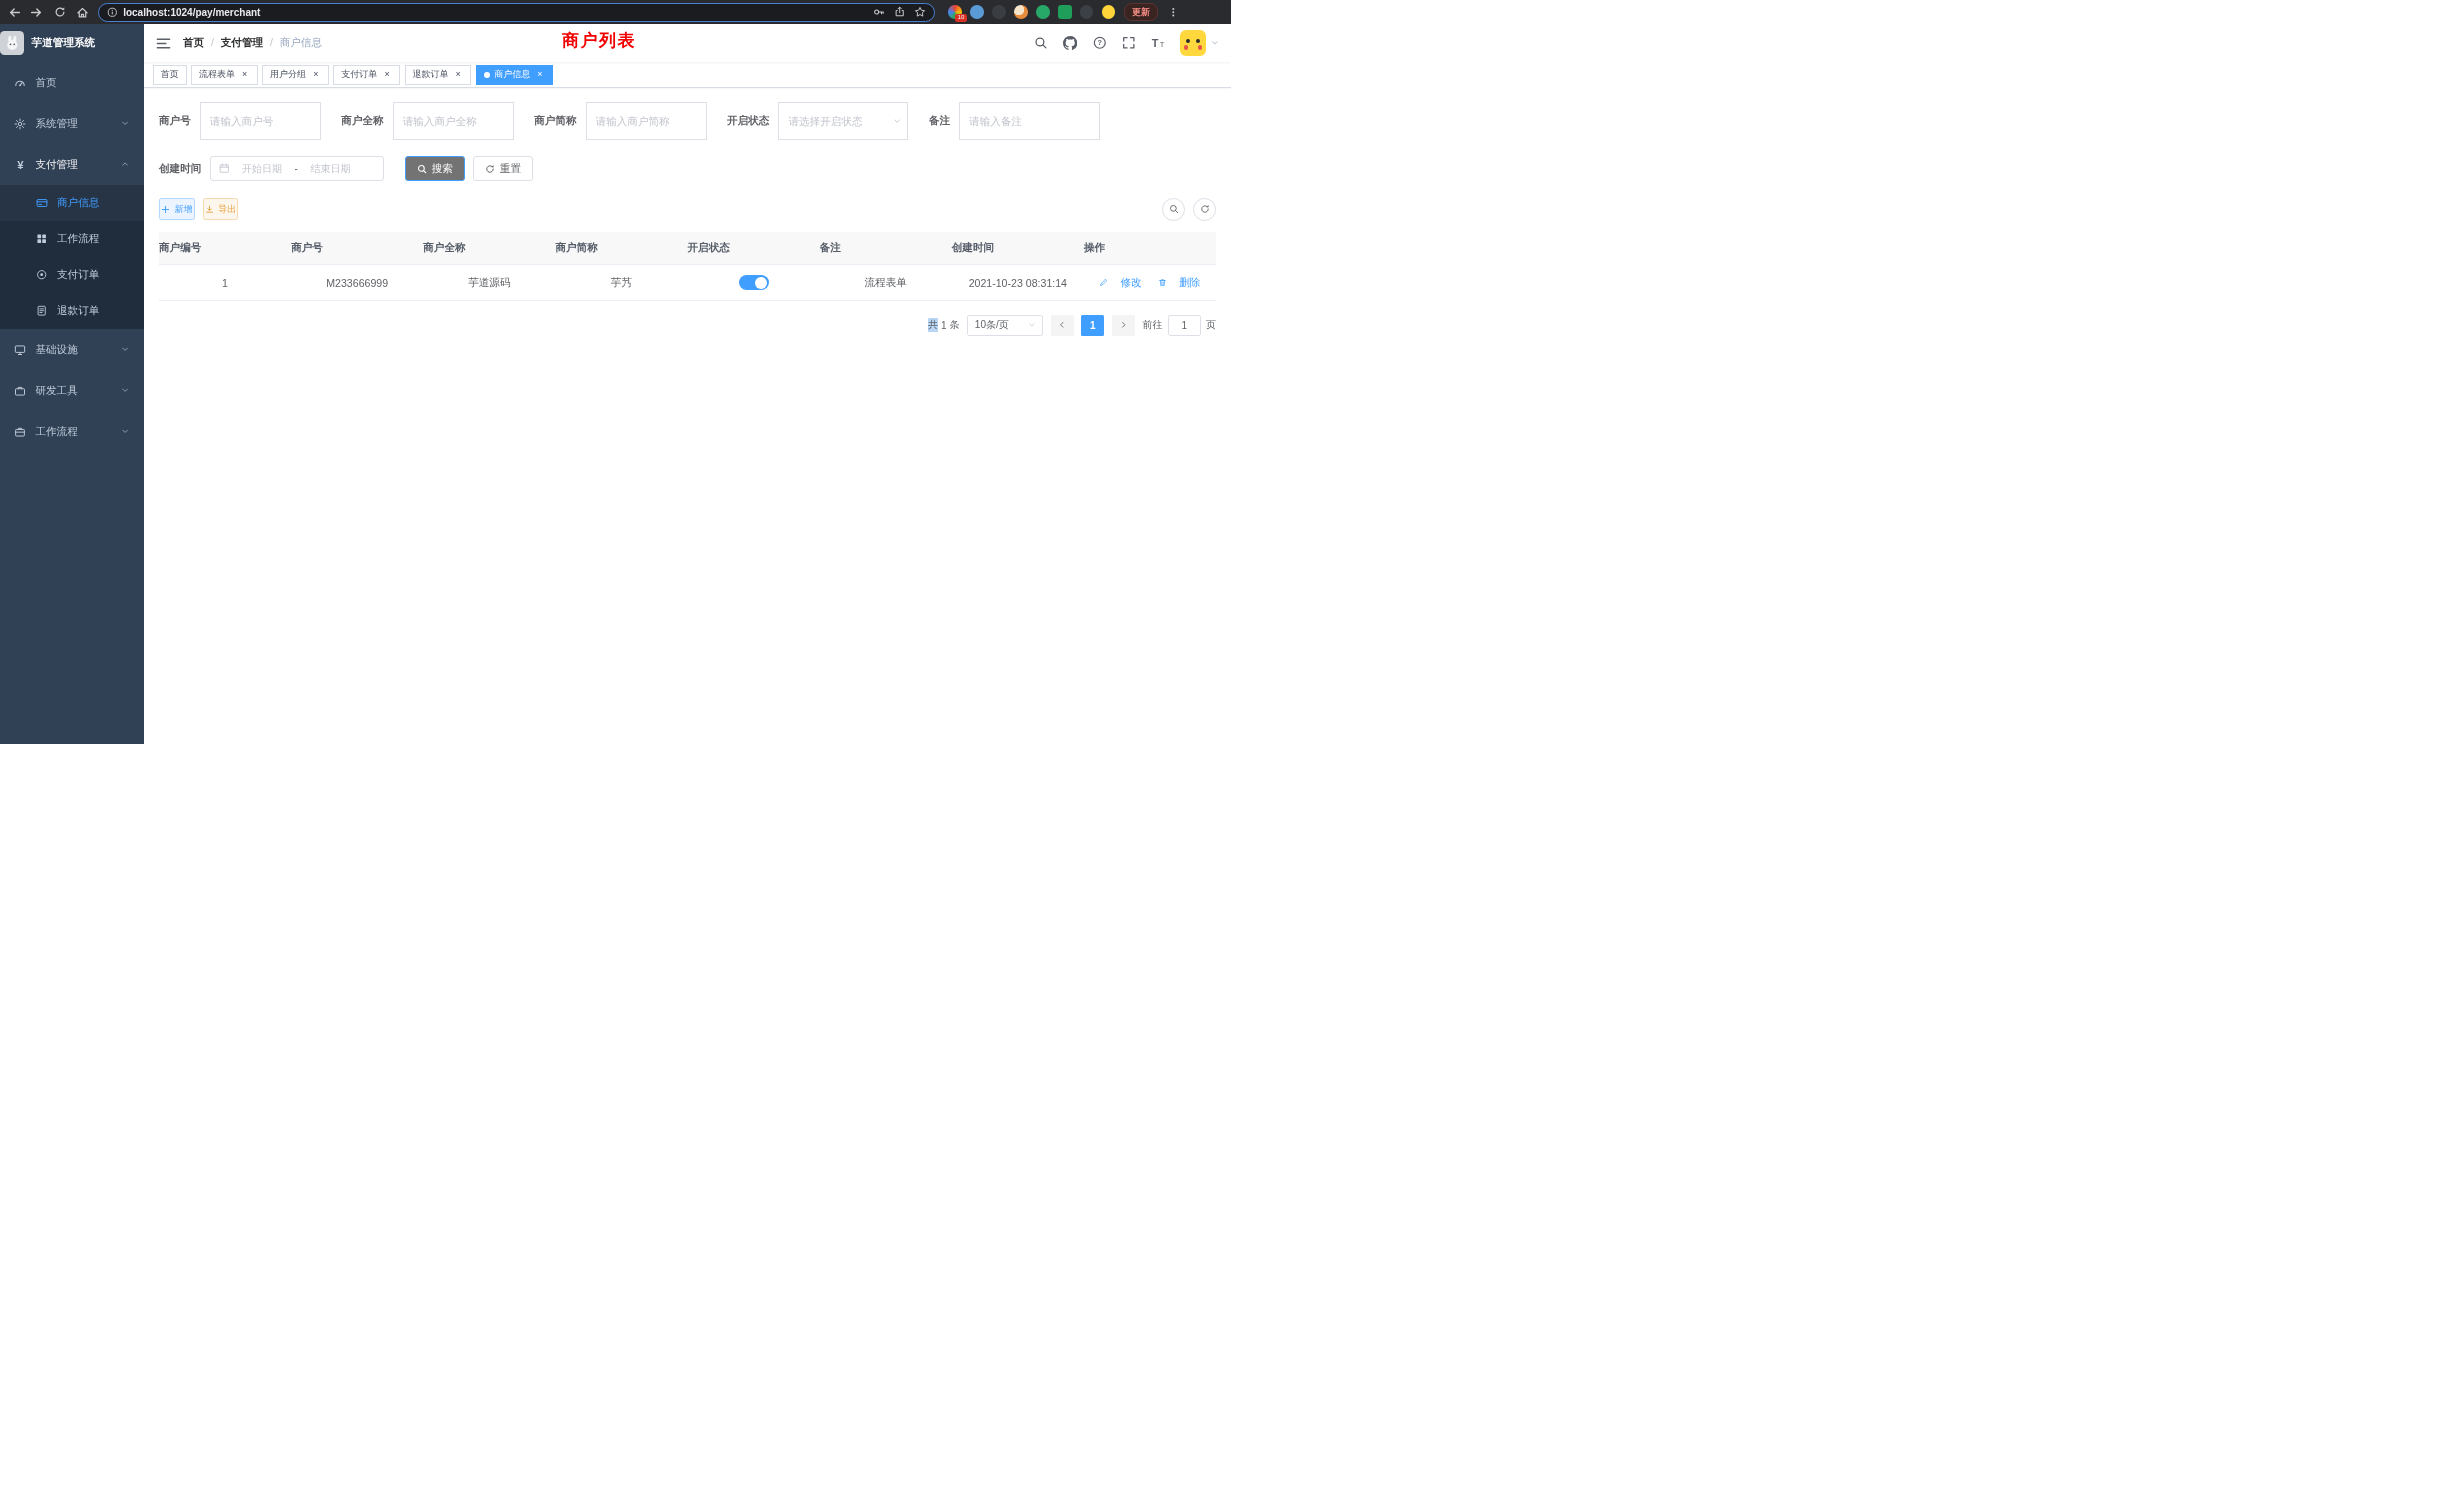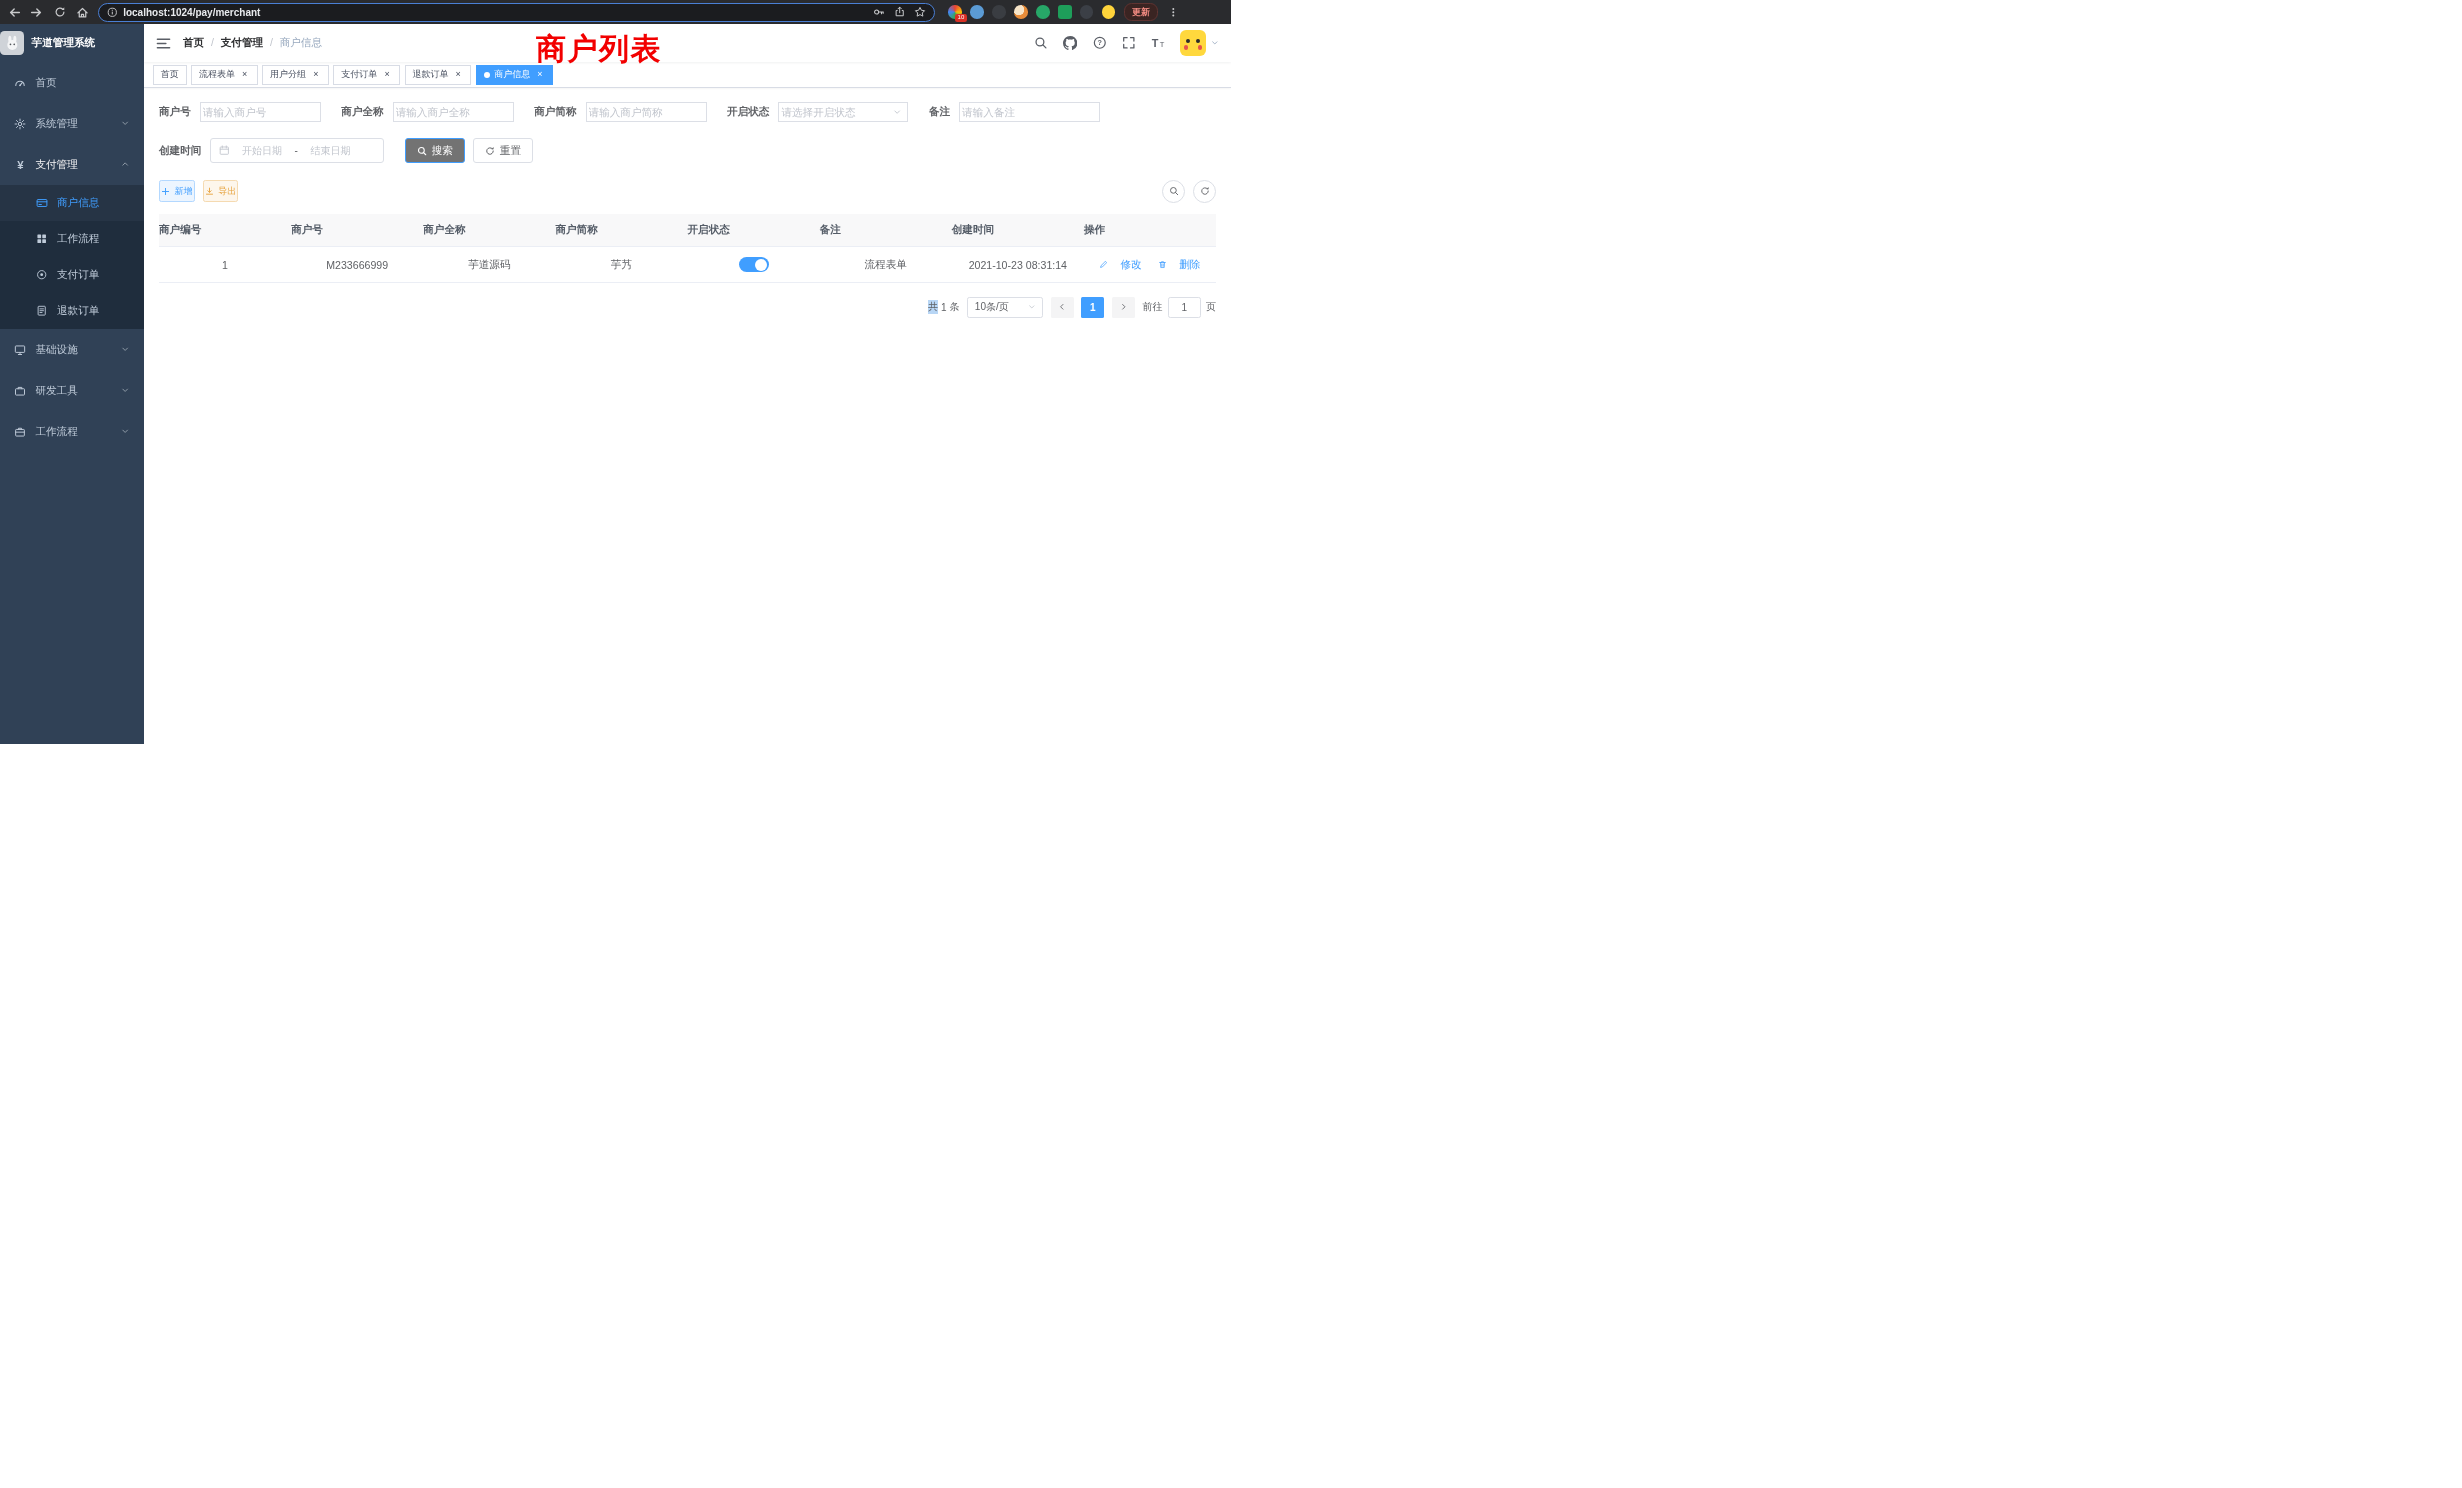--- a/index.html
+++ b/index.html
@@ -36,21 +36,21 @@
 
   .main{flex:1;display:flex;flex-direction:column;background:#fff;position:relative;min-width:0}
 
   
   .navbar{height:38px;display:flex;align-items:center;padding:0 12px;box-shadow:0 0.8px 3px rgba(0,21,41,.08);position:relative;background:#fff;z-index:2}
   .hamburger{width:15px;height:15px;color:#5a5e66;cursor:pointer}
   .breadcrumb{display:flex;align-items:center;font-size:10.6px;margin-left:12px}
   .crumb{color:#303133;font-weight:700;cursor:pointer}
   .crumb+.crumb::before{content:"/";color:#c0c4cc;margin:0 6.8px;font-weight:400}
   .crumb.current{color:#97a8be;font-weight:400;cursor:default}
-  .annotation{position:absolute;left:455px;transform:translateX(-50%);top:4.5px;color:#f20000;font-size:30px;font-weight:700;letter-spacing:1.5px;pointer-events:none}
+  .annotation{position:absolute;left:455px;transform:translateX(-50%);top:4.5px;color:#f20000;font-size:17px;font-weight:700;letter-spacing:1.5px;pointer-events:none}
   .nav-right{margin-left:auto;display:flex;align-items:center;gap:14.4px;color:#5a5e66}
   .nav-right .tool{width:15px;height:15px;display:flex;align-items:center;justify-content:center;cursor:pointer}
   .avatar-wrap{display:flex;align-items:center;gap:5.3px;cursor:pointer}
   .avatar-pika{width:26px;height:26px;border-radius:6px;background:#ffd83d;position:relative;overflow:hidden}
   .avatar-pika i{position:absolute;width:3.8px;height:3.8px;border-radius:50%;background:#2b2b2b;top:9px}
   .avatar-pika i.l{left:6px}.avatar-pika i.r{right:6px}
   .avatar-pika b{position:absolute;width:4.5px;height:4.5px;border-radius:50%;background:#e5534b;top:15px}
   .avatar-pika b.l{left:3.8px}.avatar-pika b.r{right:3.8px}
 
   
@@ -59,21 +59,21 @@
   .tag .x{width:10.6px;height:10.6px;border-radius:50%;display:flex;align-items:center;justify-content:center;font-size:9px;line-height:1}
   .tag .x::before{content:"×"}
   .tag.active{background:#409EFF;border-color:#409EFF;color:#fff}
   .tag.active .dot{width:6px;height:6px;border-radius:50%;background:#fff}
 
   
   .content{padding:13.6px 15px;flex:1}
   .form-row{display:flex;align-items:center;margin-bottom:16.7px}
   .f-group{display:flex;align-items:center;margin-right:20.5px}
   .f-label{font-size:10.6px;color:#606266;font-weight:700;margin-right:9px;white-space:nowrap}
-  .inp{height:20px;border:0.8px solid #dcdfe6;border-radius:0;padding:0 2px;font-size:10.6px;color:#606266;width:121px;outline:none;background:#fff}
+  .inp{height:38px;border:0.8px solid #dcdfe6;border-radius:0;padding:0 9px;font-size:10.6px;color:#606266;width:121px;outline:none;background:#fff}
   .inp::placeholder{color:#c0c4cc}
   .sel-wrap{position:relative}
   .sel-wrap .inp{width:130px;padding-right:21px}
   .sel-wrap .caret{position:absolute;right:6.8px;top:50%;transform:translateY(-50%);color:#c0c4cc;pointer-events:none}
   .date-range{width:174px;height:25px;border:0.8px solid #dcdfe6;border-radius:3px;display:flex;align-items:center;padding:0 7.6px;gap:4.5px;background:#fff}
   .date-range .d-in{border:none;outline:none;width:56px;font-size:10px;color:#606266;text-align:center}
   .date-range .d-in::placeholder{color:#c0c4cc}
   .date-range .d-sep{color:#606266;font-size:10px}
   .date-range .cal{color:#c0c4cc}
   .btn{height:25px;padding:0 11.4px;border-radius:3px;font-size:10.6px;display:inline-flex;align-items:center;gap:4.5px;cursor:pointer;border:0.8px solid #dcdfe6;background:#fff;color:#606266;white-space:nowrap}

